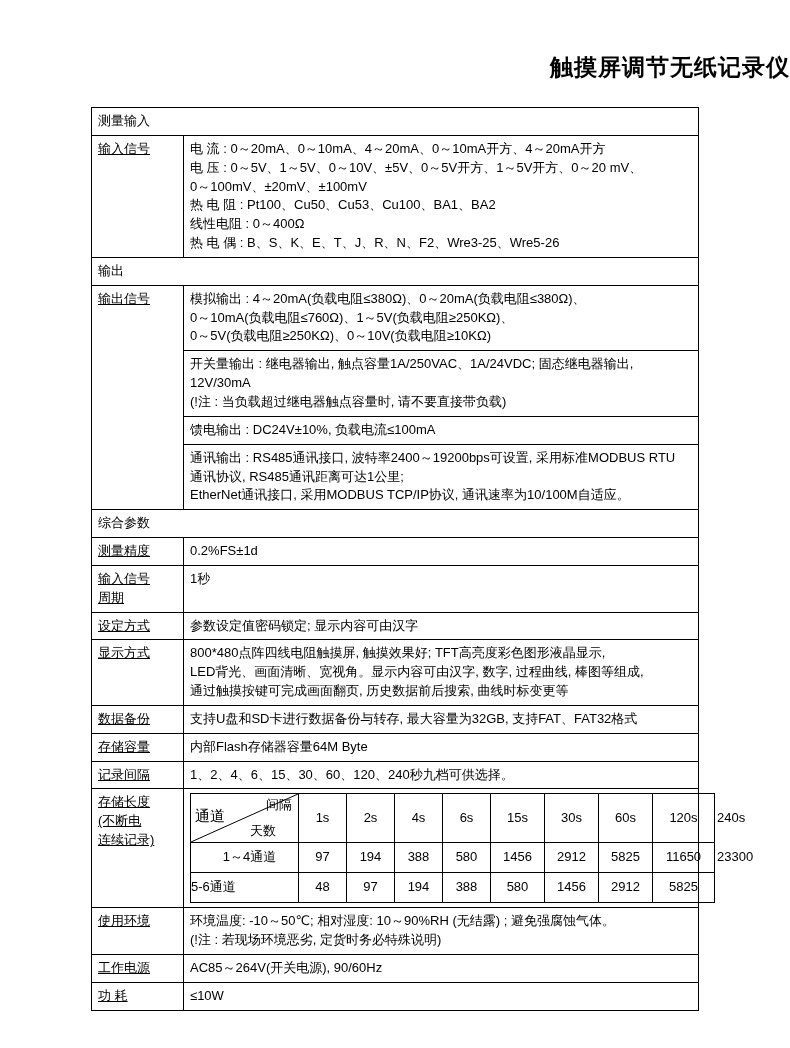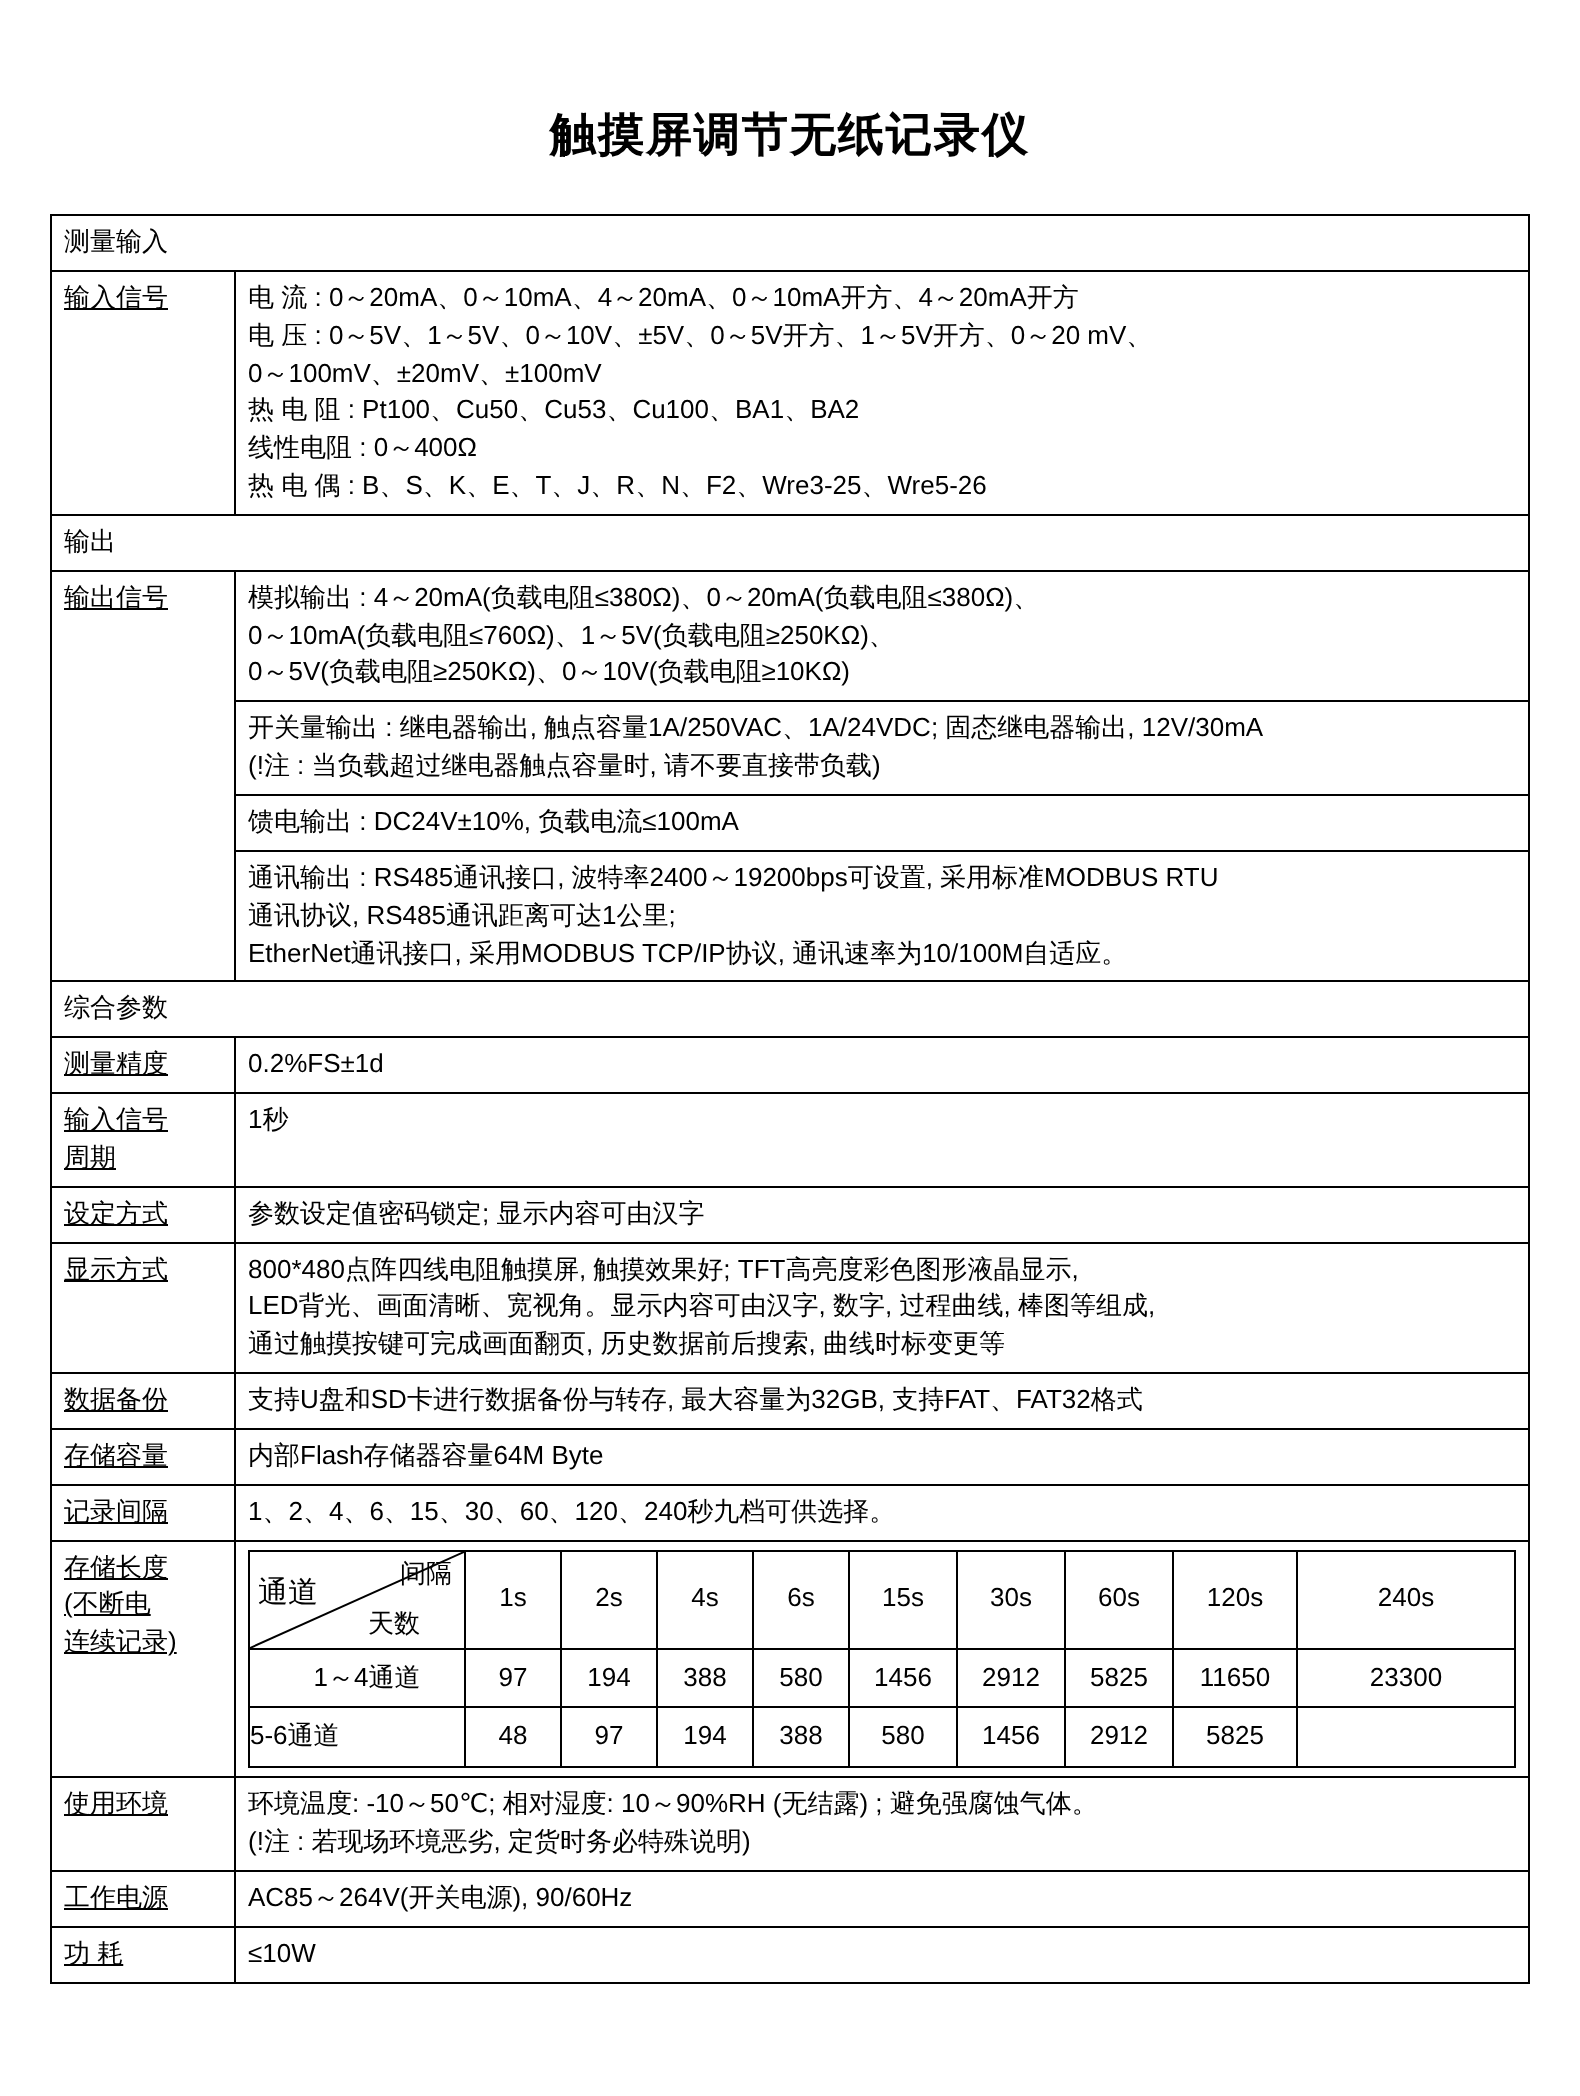--- a/index.html
+++ b/index.html
@@ -9,29 +9,29 @@
   }
   body {
     width: 790px;
     height: 1048px;
     font-family: "Liberation Sans", "DejaVu Sans", sans-serif;
     color: #000000;
     position: relative;
     overflow: hidden;
   }
   .page-title {
-    text-align: center;
+    text-align: right;
     font-size: 23px;
     font-weight: bold;
     letter-spacing: 1px;
     margin: 52px 0 24px 0;
   }
   table.spec {
     border-collapse: collapse;
-    width: 740px;
+    width: 608px;
     margin: 0 auto;
     table-layout: fixed;
     font-size: 13px;
   }
   table.spec td {
     border: 1px solid #000;
     padding: 4px 6px;
     vertical-align: top;
     line-height: 1.45;
   }

